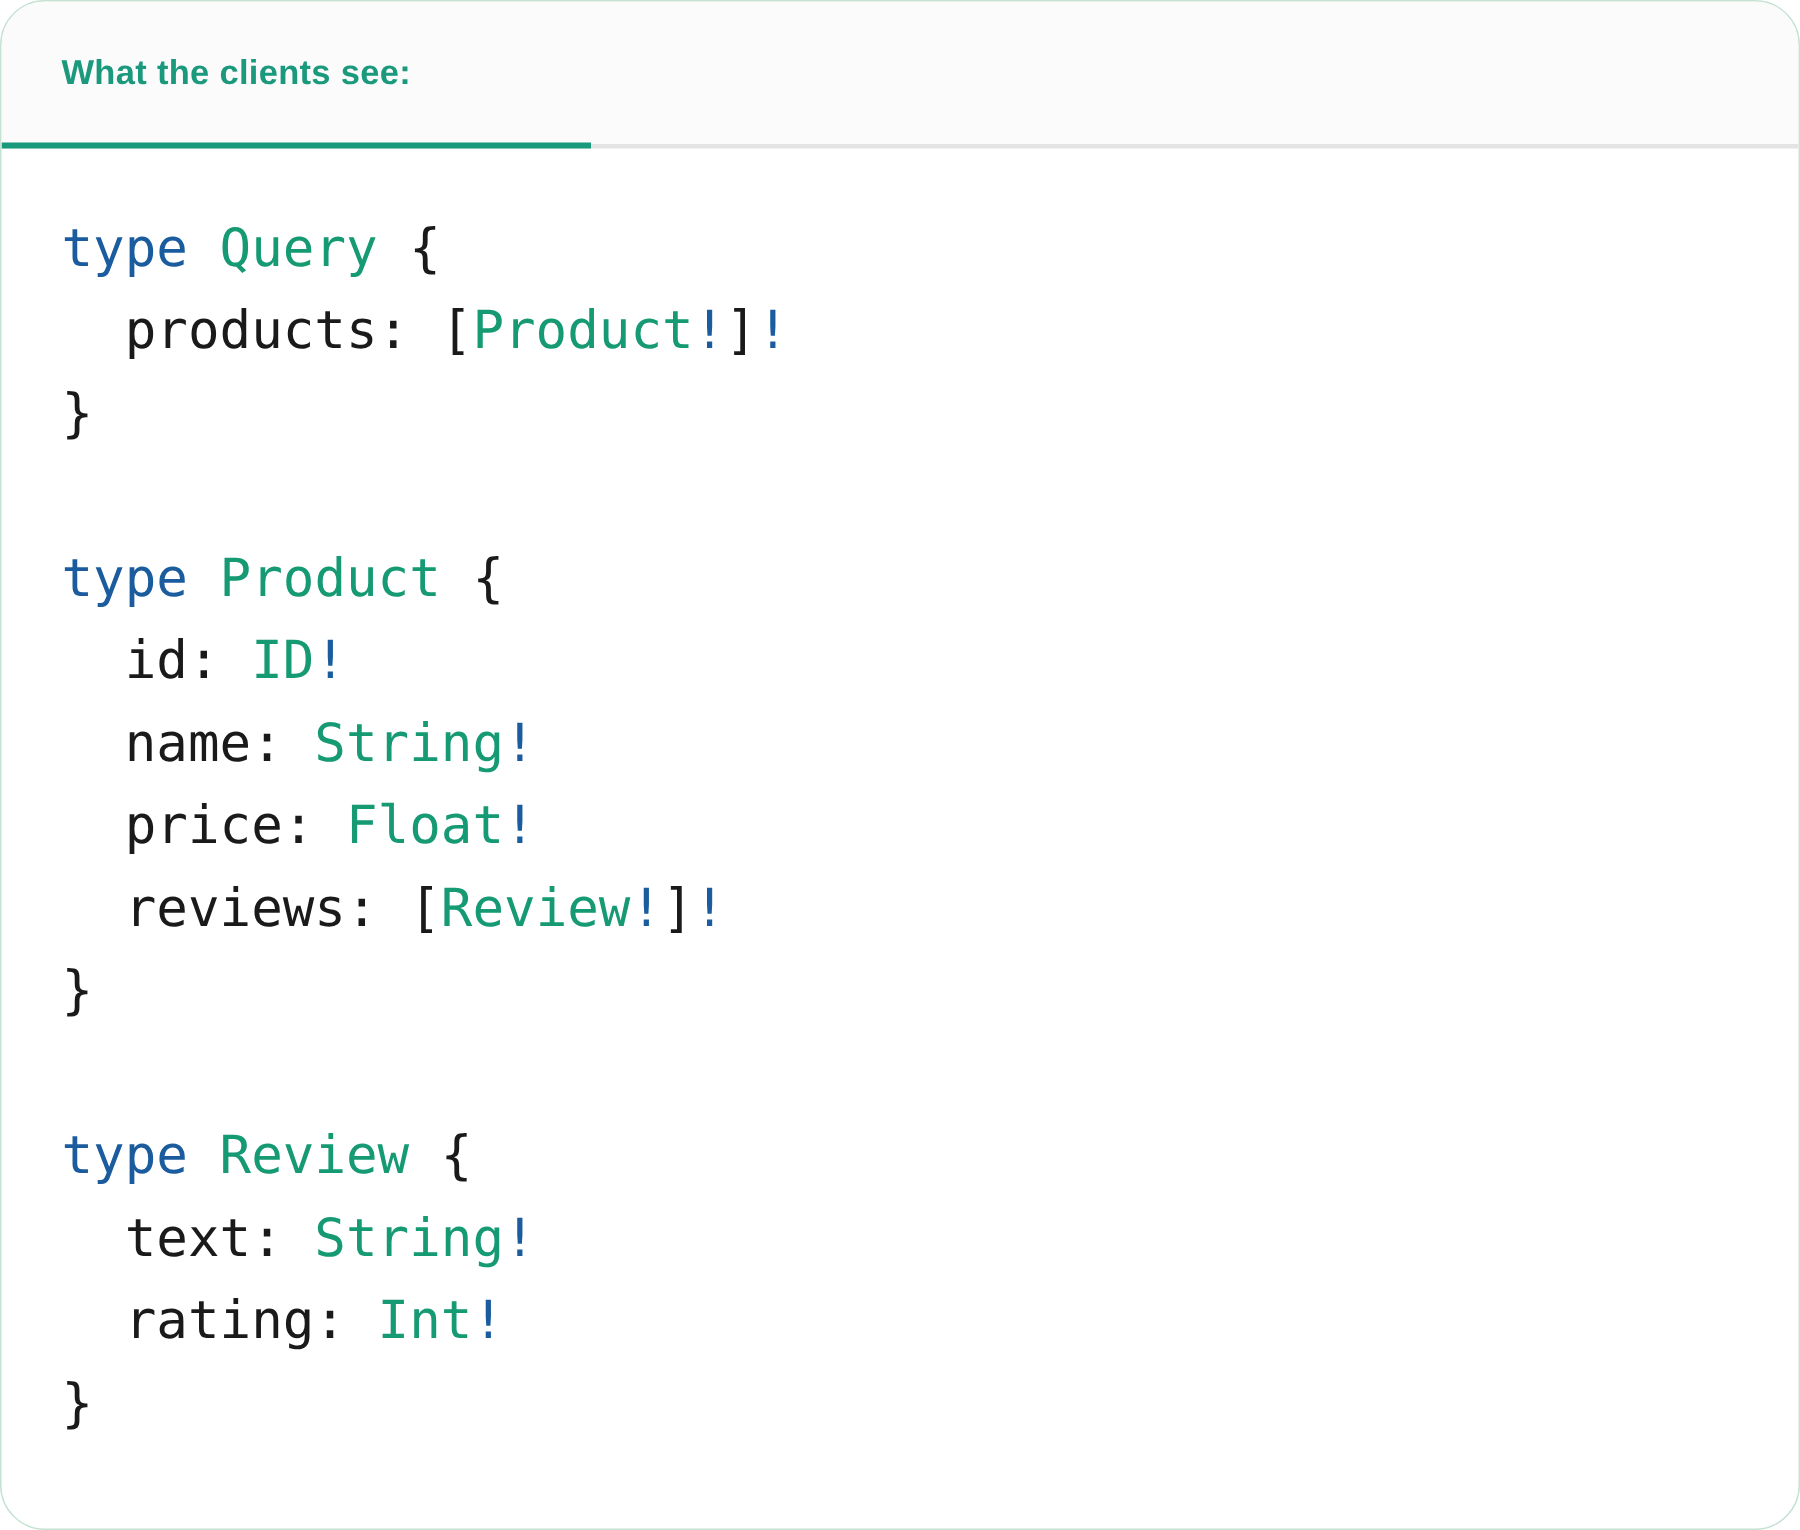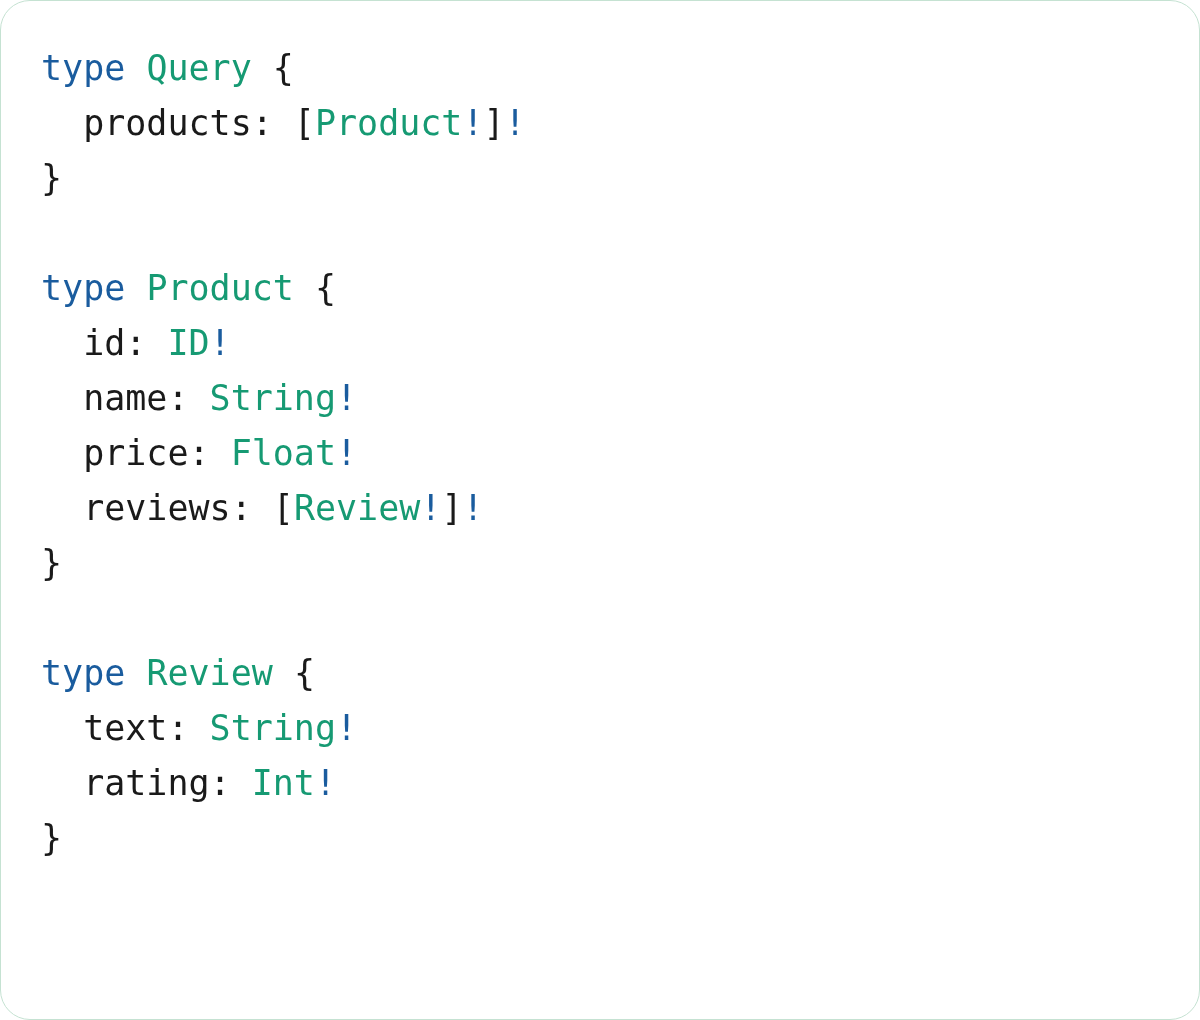--- a/index.html
+++ b/index.html
@@ -69,15 +69,22 @@
     white-space: pre;
   }
   .tok-plain   { color: var(--tok-plain, #1a1a1a); }
   .tok-keyword { color: var(--tok-keyword, #1a5c9e); }
   .tok-type    { color: var(--tok-type, #169a73); }
 </style>
 </head>
 <body>
 
 <div class="card">
+  <div class="card-header">
+    <div class="tab">
+      <span class="tab-label">What the clients see:</span>
+    </div>
+    <div class="header-divider"></div>
+    <div class="tab-underline"></div>
+  </div>
 
   <div class="code-block"><div class="code-line"><span class="tok-keyword">type</span><span class="tok-plain"> </span><span class="tok-type">Query</span><span class="tok-plain"> {</span></div><div class="code-line"><span class="tok-plain">  products: [</span><span class="tok-type">Product</span><span class="tok-keyword">!</span><span class="tok-plain">]</span><span class="tok-keyword">!</span></div><div class="code-line"><span class="tok-plain">}</span></div><div class="code-line"></div><div class="code-line"><span class="tok-keyword">type</span><span class="tok-plain"> </span><span class="tok-type">Product</span><span class="tok-plain"> {</span></div><div class="code-line"><span class="tok-plain">  id: </span><span class="tok-type">ID</span><span class="tok-keyword">!</span></div><div class="code-line"><span class="tok-plain">  name: </span><span class="tok-type">String</span><span class="tok-keyword">!</span></div><div class="code-line"><span class="tok-plain">  price: </span><span class="tok-type">Float</span><span class="tok-keyword">!</span></div><div class="code-line"><span class="tok-plain">  reviews: [</span><span class="tok-type">Review</span><span class="tok-keyword">!</span><span class="tok-plain">]</span><span class="tok-keyword">!</span></div><div class="code-line"><span class="tok-plain">}</span></div><div class="code-line"></div><div class="code-line"><span class="tok-keyword">type</span><span class="tok-plain"> </span><span class="tok-type">Review</span><span class="tok-plain"> {</span></div><div class="code-line"><span class="tok-plain">  text: </span><span class="tok-type">String</span><span class="tok-keyword">!</span></div><div class="code-line"><span class="tok-plain">  rating: </span><span class="tok-type">Int</span><span class="tok-keyword">!</span></div><div class="code-line"><span class="tok-plain">}</span></div></div>
 </div>
 
 </body></html>

